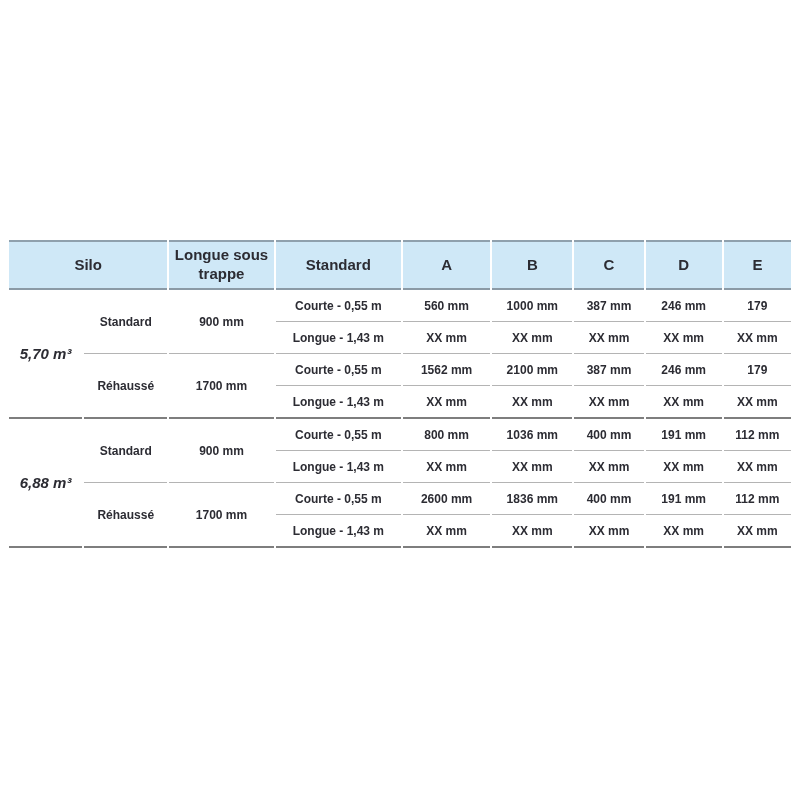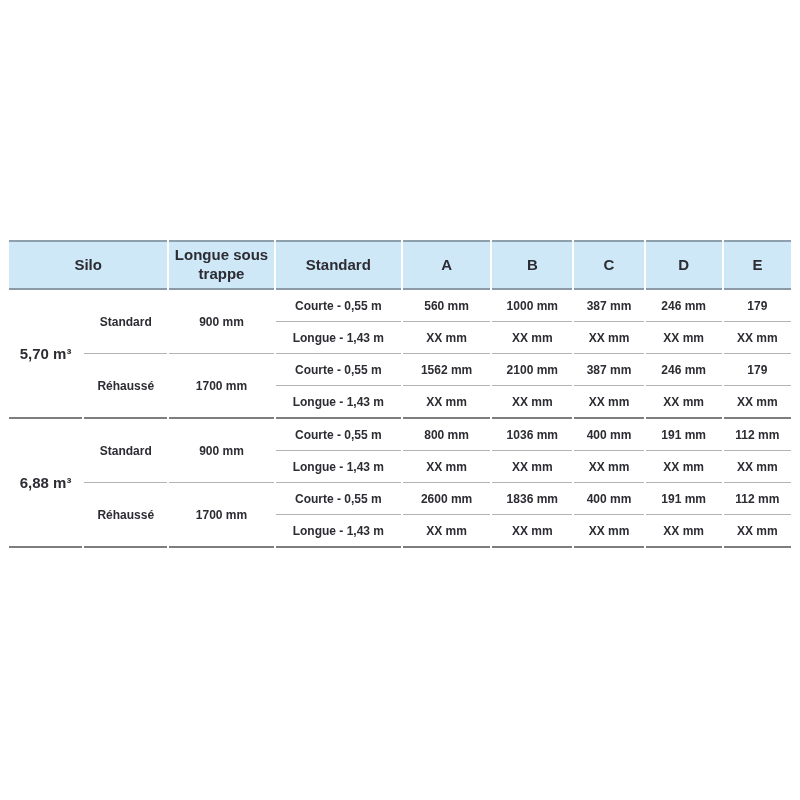--- a/index.html
+++ b/index.html
@@ -47,20 +47,21 @@
     text-align: center;
     vertical-align: middle;
     border-bottom: 1px solid #b4b4b4;
     background: #ffffff;
   }
   table.spec td.dark {
     border-bottom: 2px solid #7e7e7e;
   }
   table.spec td.vol {
     font-size: 15px;
+    font-style: italic;
   }
 </style>
 </head>
 <body>
 
 <div class="page">
   <table class="spec">
     <colgroup>
       <col style="width:73px">
         <col style="width:83px">

